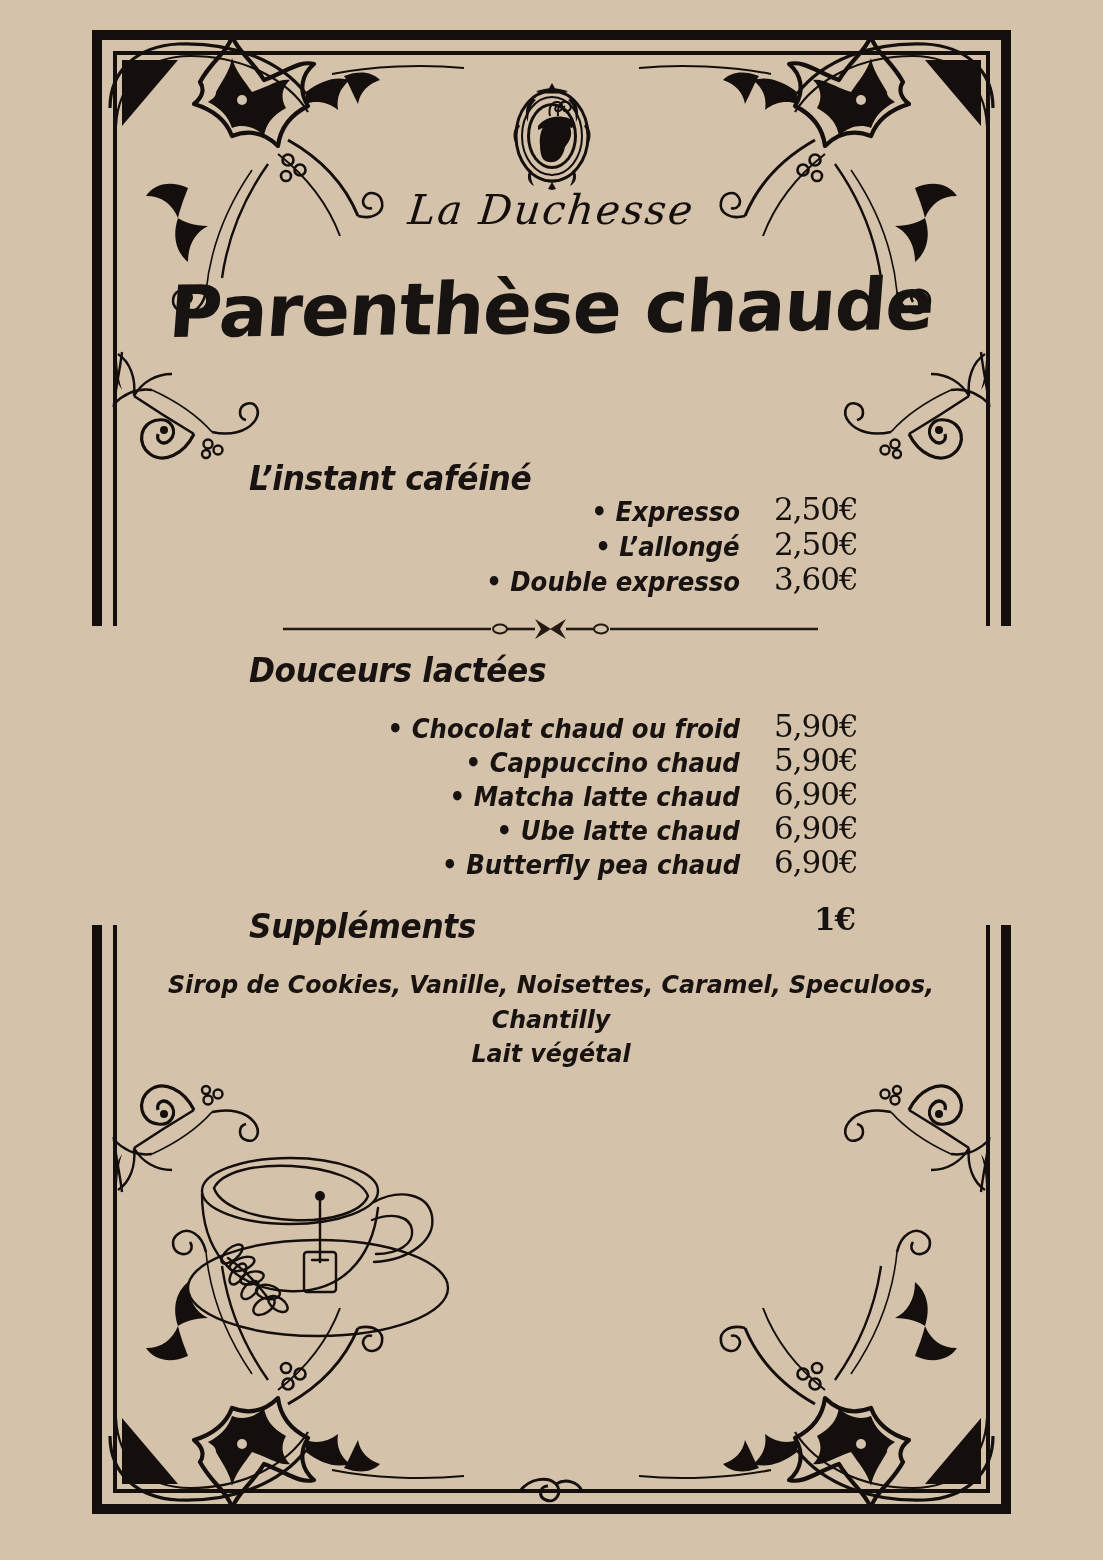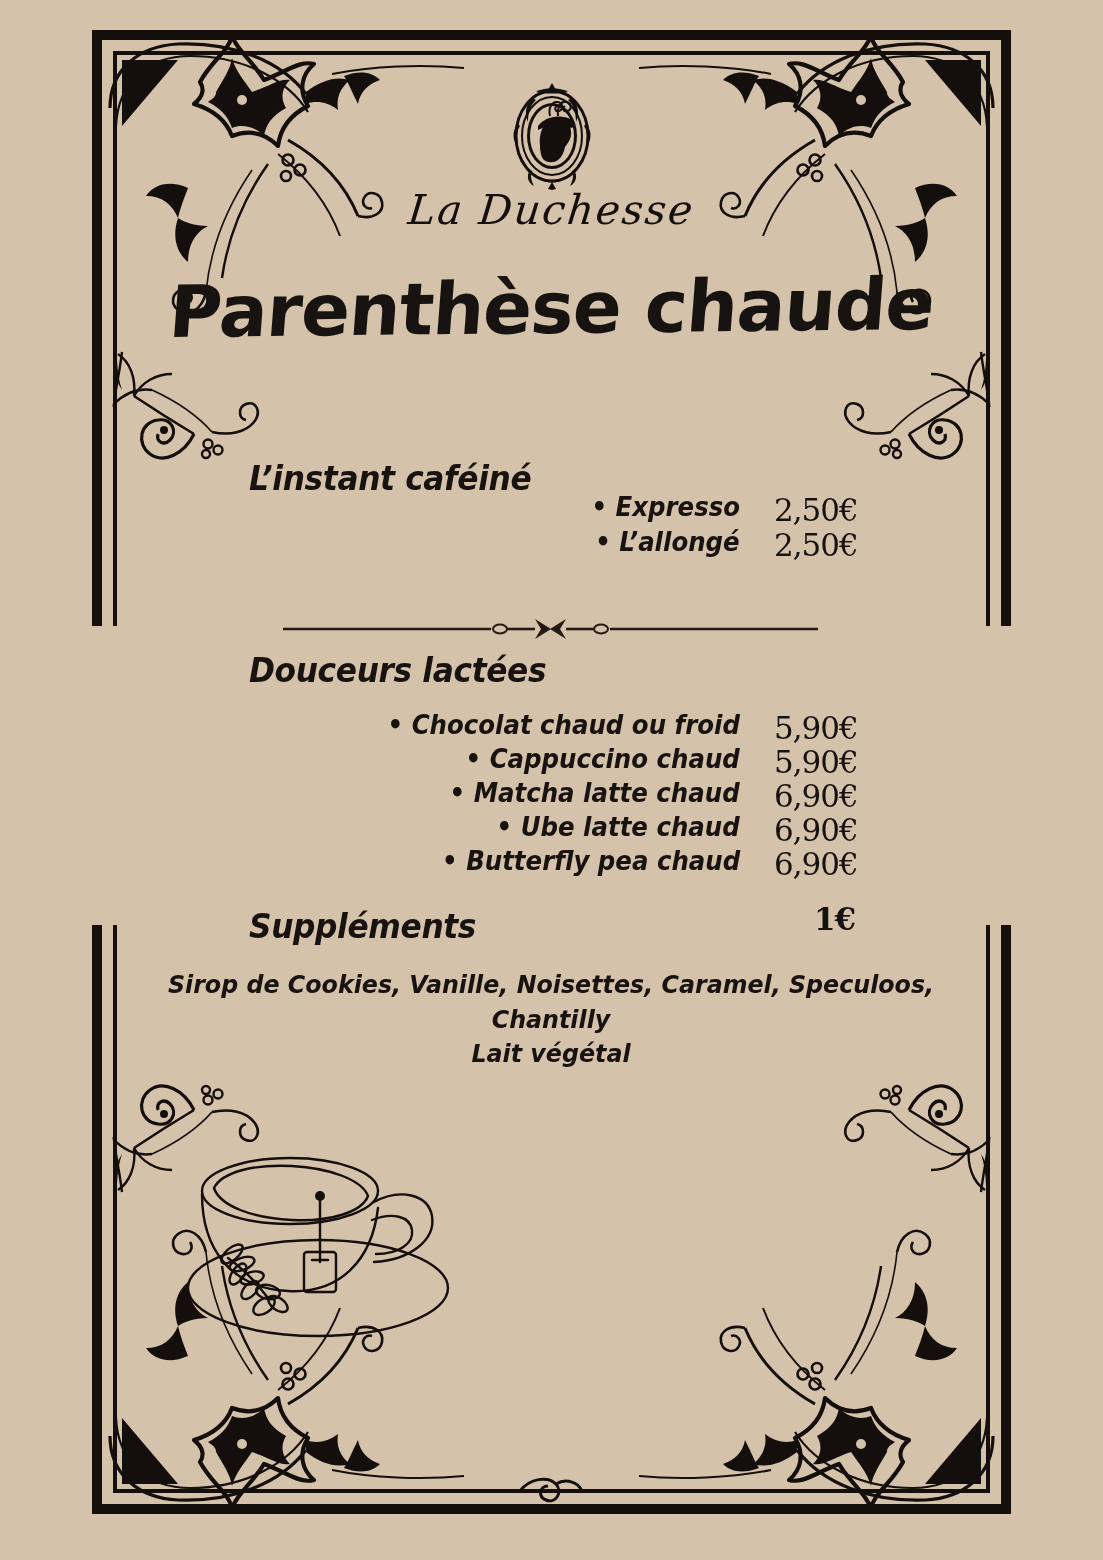--- a/index.html
+++ b/index.html
@@ -90,21 +90,21 @@
   }
   #heading-cafeine { left: 249px; top: 458px; }
   #heading-douceurs { left: 249px; top: 650px; }
   #heading-supplements { left: 249px; top: 906px; }
 
   .items-block {
     position: absolute;
   }
   .menu-row {
     display: flex;
-    align-items: flex-start;
+    align-items: flex-end;
     justify-content: flex-end;
   }
   .menu-row .label {
     font-family: "DejaVu Sans", sans-serif;
     font-style: italic;
     font-weight: bold;
     font-size: 26px;
     color: #181310;
     text-align: right;
     white-space: nowrap;
@@ -344,20 +344,24 @@
 
     <div class="items-block" id="block-cafeine">
       <div class="menu-row">
         <span class="label">• Expresso</span>
         <span class="price">2,50€</span>
       </div>
       <div class="menu-row">
         <span class="label">• L’allongé</span>
         <span class="price">2,50€</span>
       </div>
+      <div class="menu-row">
+        <span class="label">• Double expresso</span>
+        <span class="price">3,60€</span>
+      </div>
     </div>
 
     <div class="divider">
       <svg width="535" height="22" viewBox="0 0 535 22" xmlns="http://www.w3.org/2000/svg">
         <line x1="0" y1="11" x2="208" y2="11" stroke="#241a12" stroke-width="2.6"></line>
         <line x1="327" y1="11" x2="535" y2="11" stroke="#241a12" stroke-width="2.6"></line>
         <ellipse cx="217" cy="11" rx="7" ry="4.5" fill="none" stroke="#241a12" stroke-width="2"></ellipse>
         <ellipse cx="318" cy="11" rx="7" ry="4.5" fill="none" stroke="#241a12" stroke-width="2"></ellipse>
         <line x1="224" y1="11" x2="252" y2="11" stroke="#241a12" stroke-width="2.6"></line>
         <line x1="283" y1="11" x2="311" y2="11" stroke="#241a12" stroke-width="2.6"></line>

